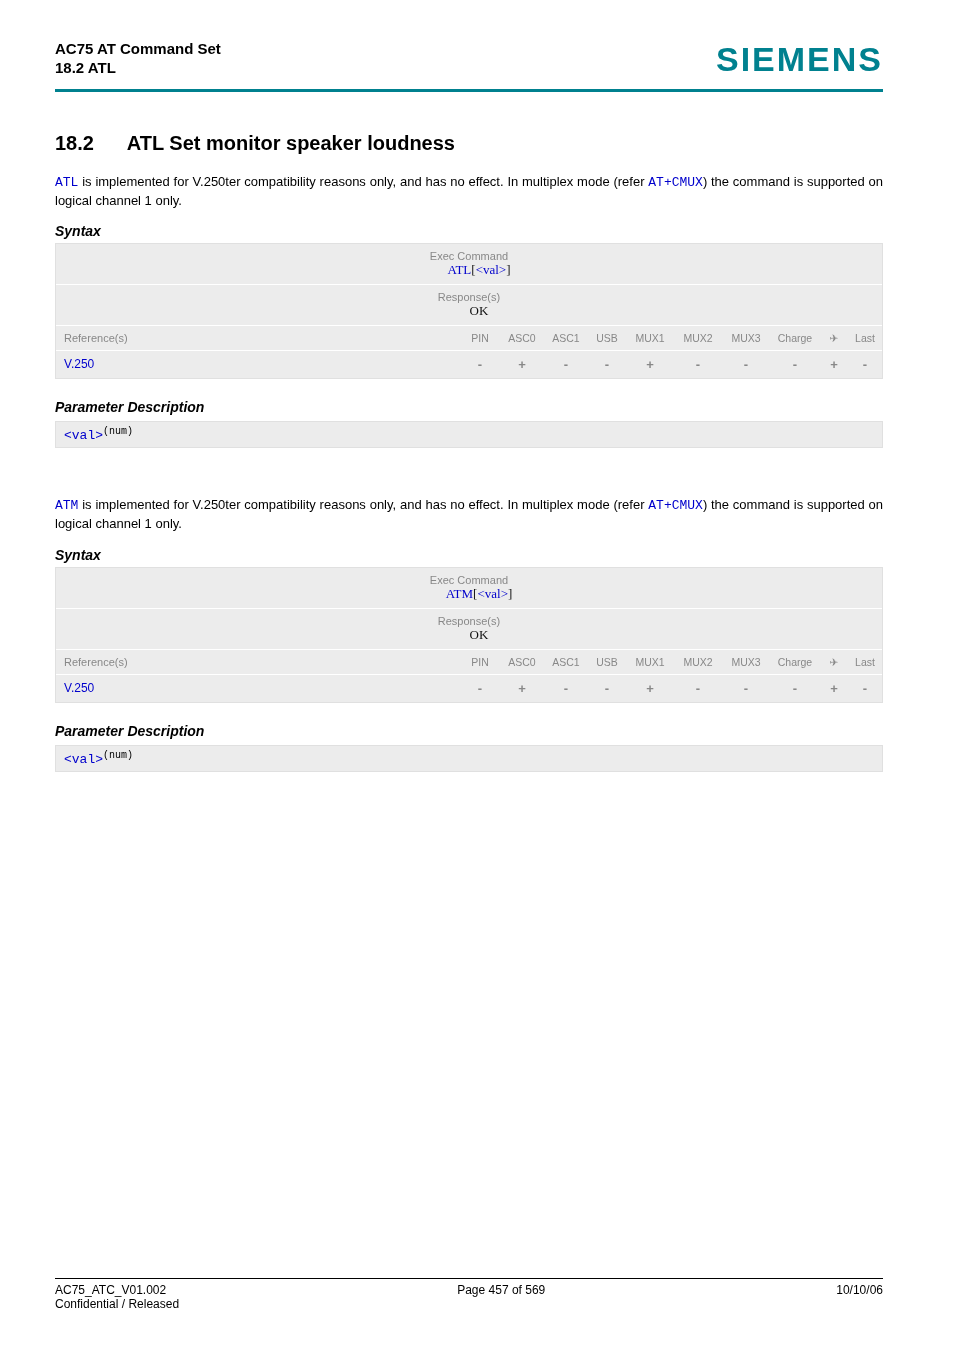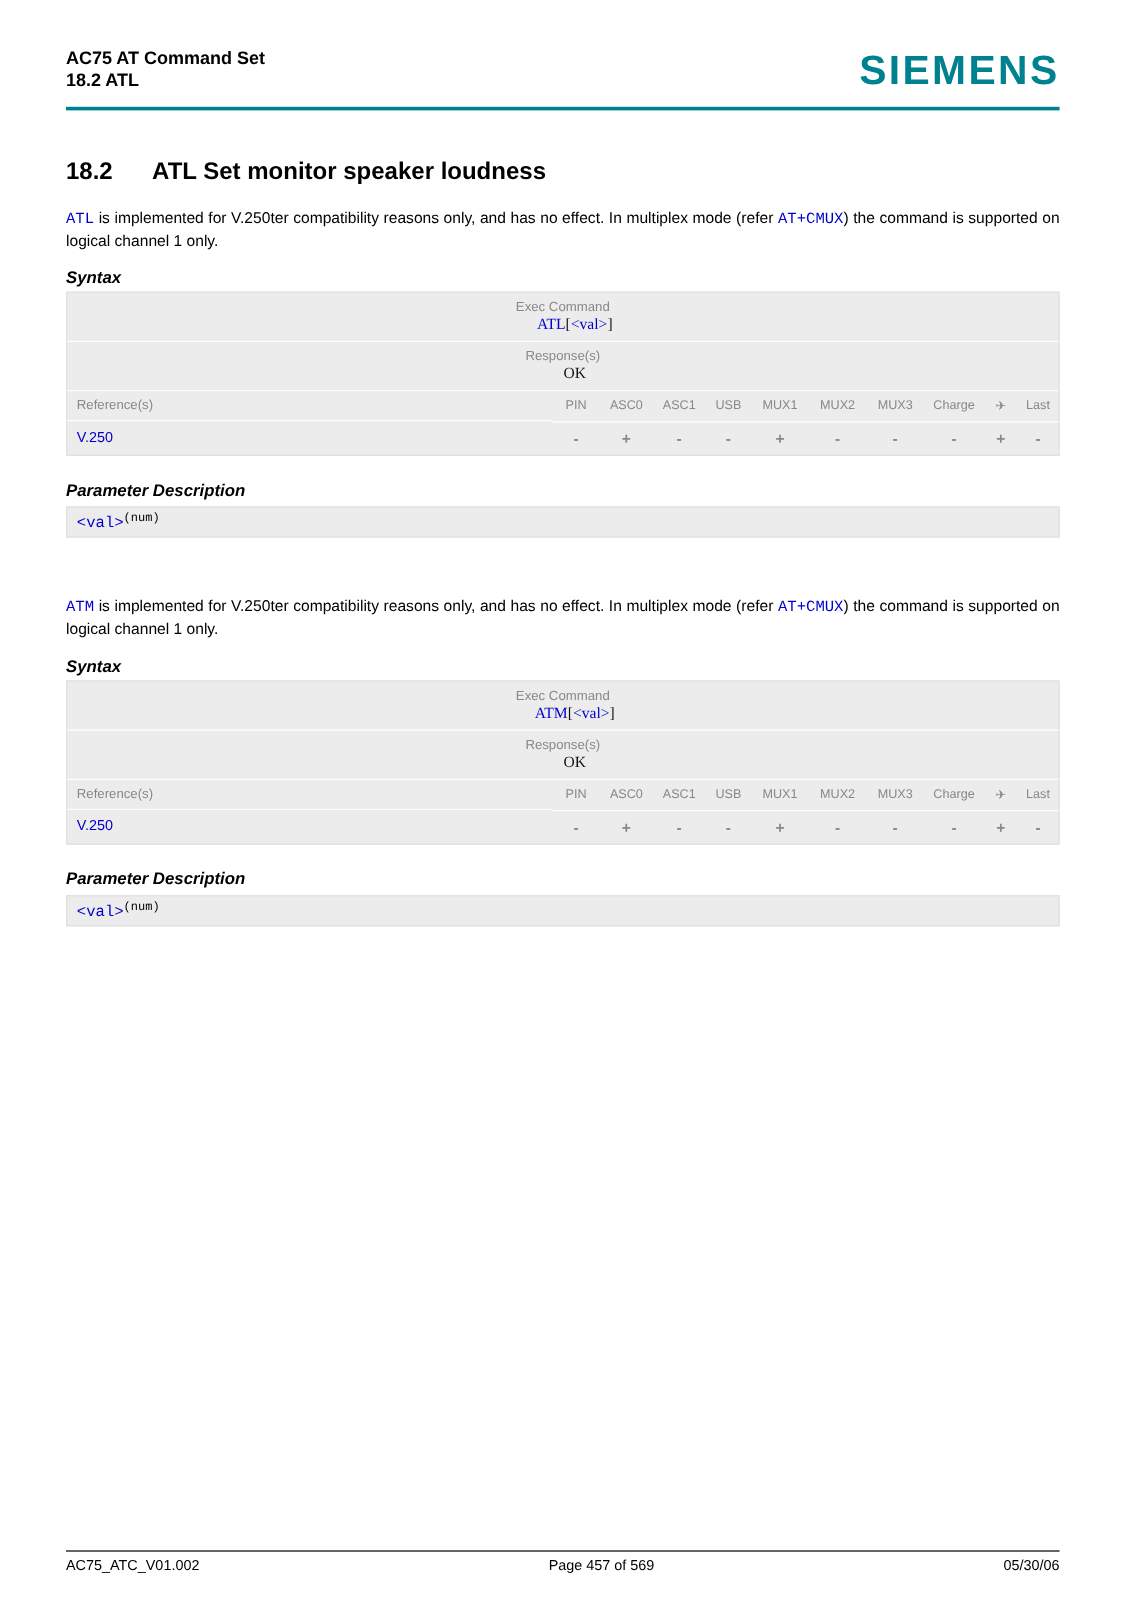--- a/index.html
+++ b/index.html
@@ -183,17 +183,20 @@
     <div class="parambox">
       <span style="color:#0000cc">&lt;val&gt;</span><span class="sup">(num)</span>
     </div>
   </div>
 
   <div class="ftr">
     <div class="ftr-line"></div>
     <div class="ftr-row">
       <span>AC75_ATC_V01.002</span>
       <span>Page 457 of 569</span>
-      <span>05/30/06</span>
+      <span>10/10/06</span>
+    </div>
+    <div class="ftr-row2">
+      <span>Confidential / Released</span>
     </div>
   </div>
 
 </div>
 
 </body></html>

